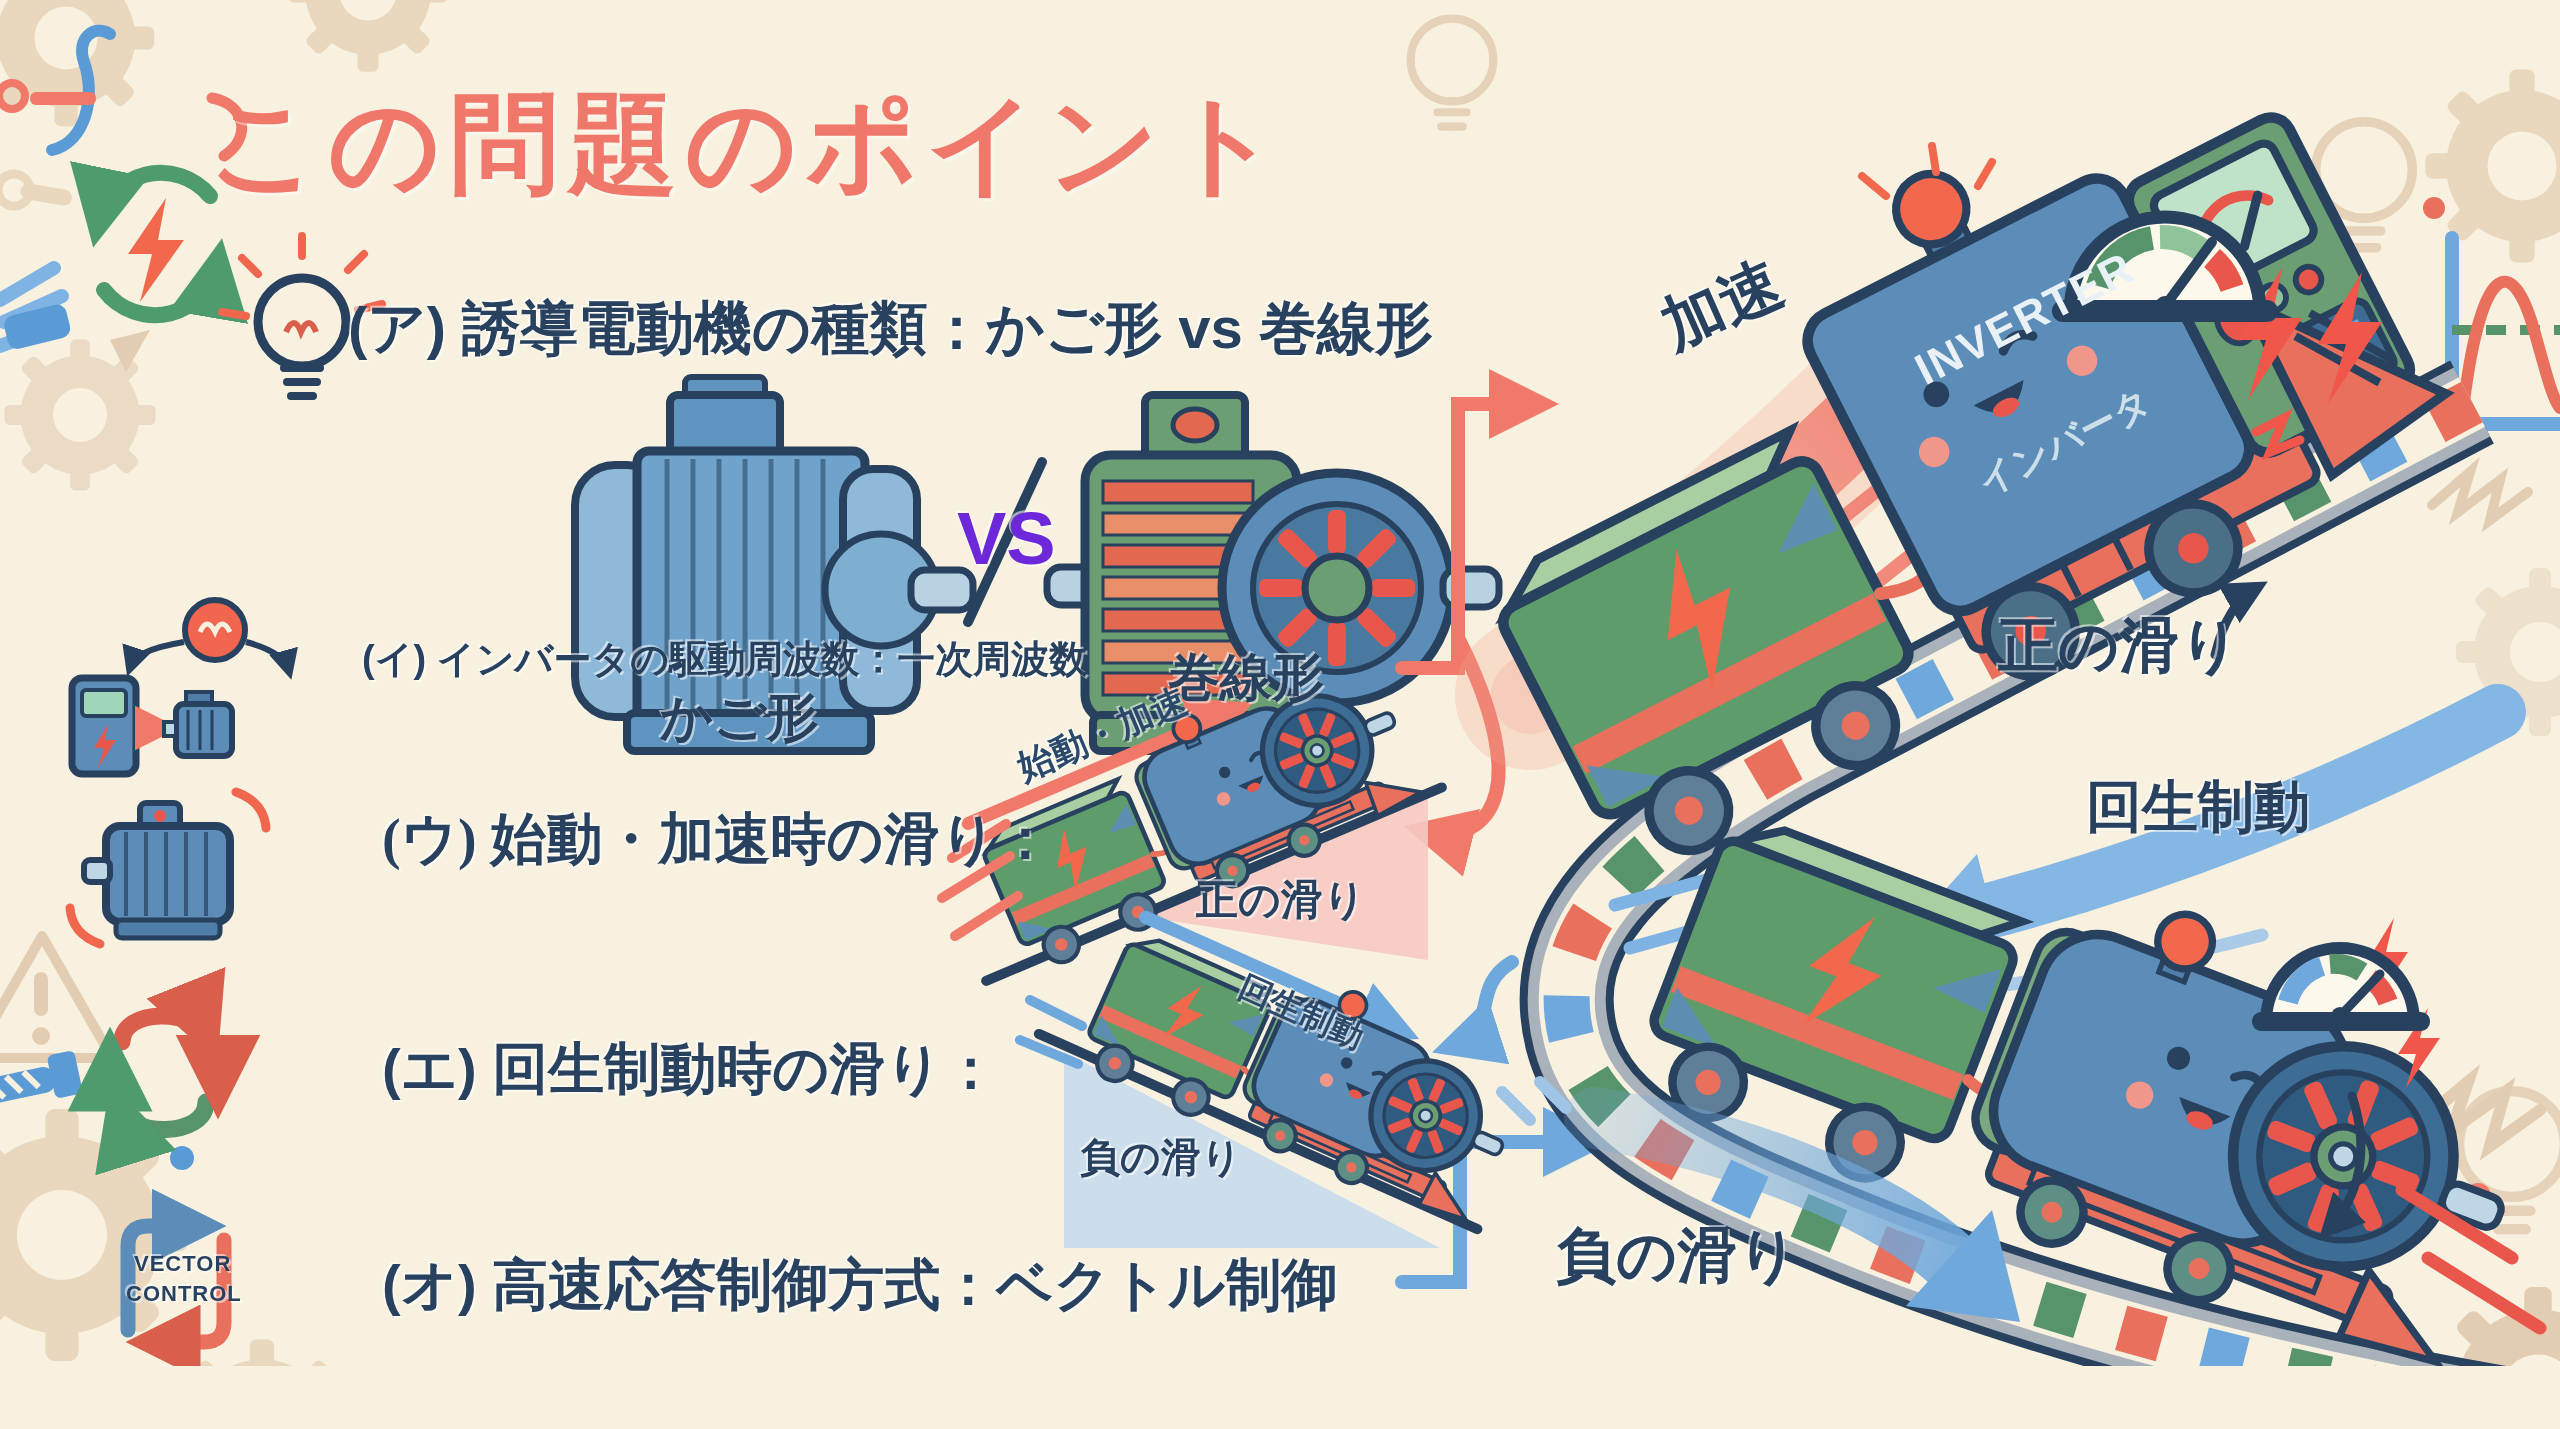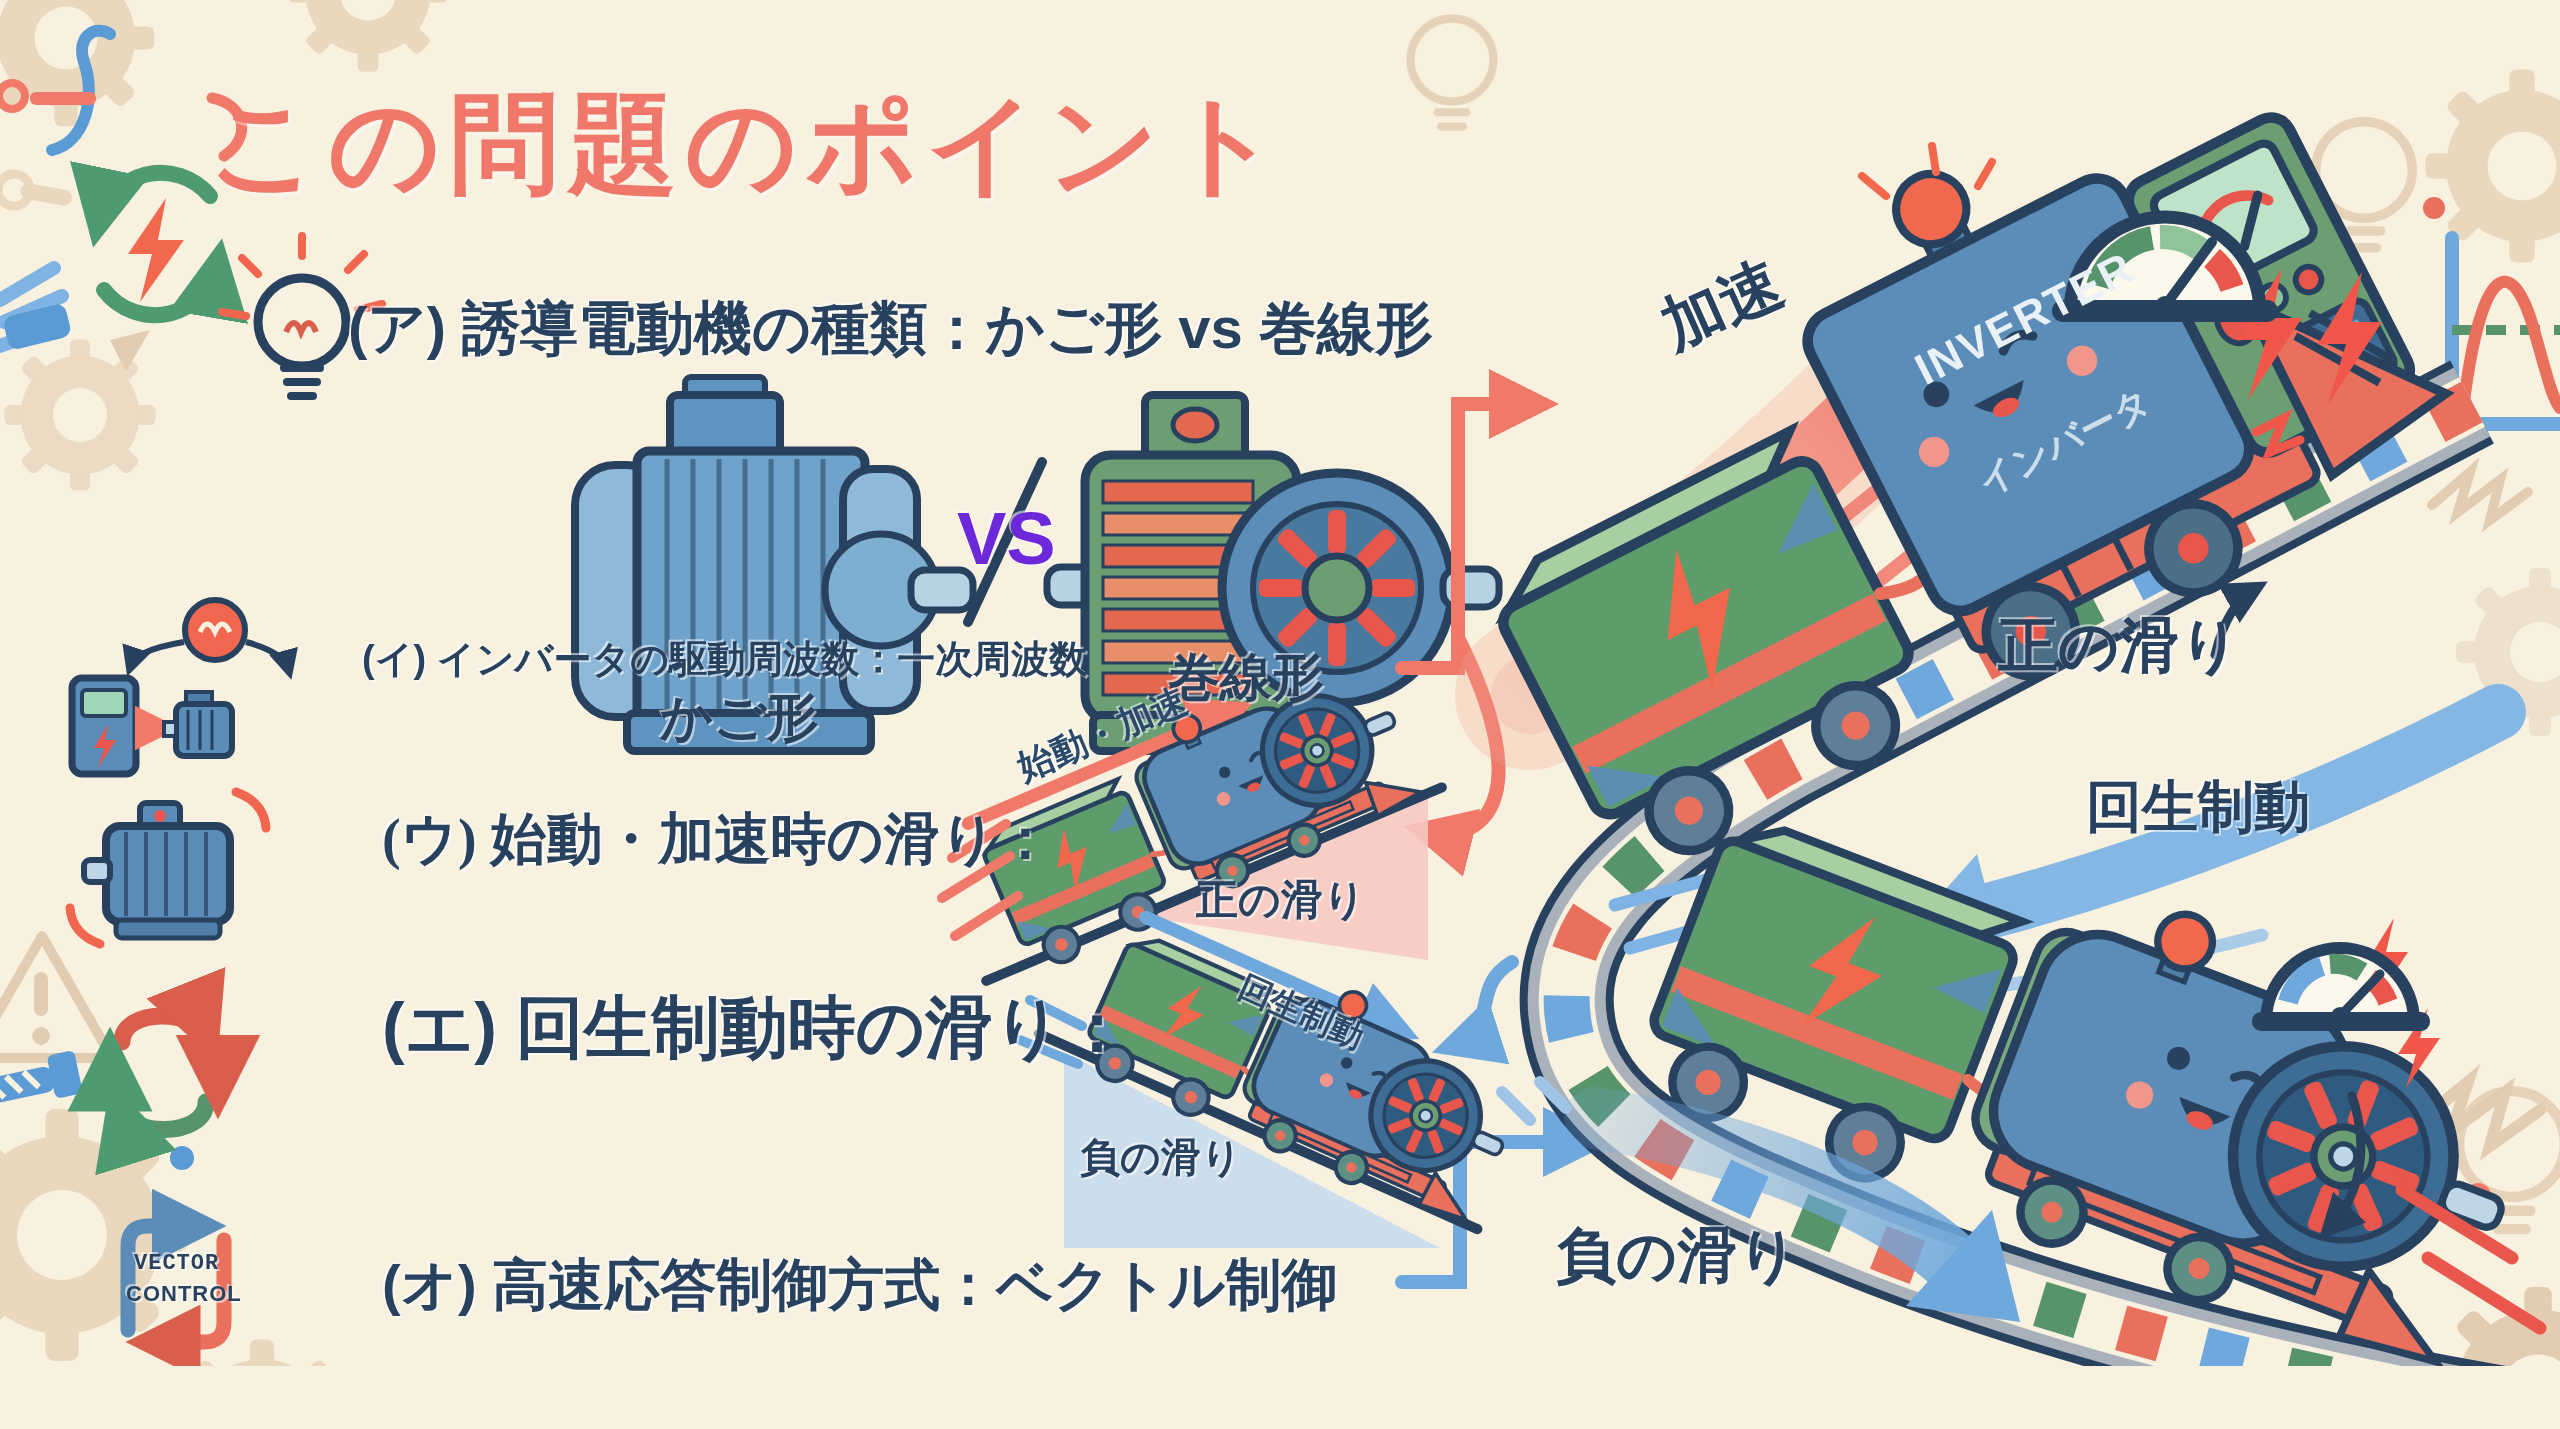--- a/index.html
+++ b/index.html
@@ -394,32 +394,32 @@
 
 <div class="t title" style="left:208px;top:86px;">この問題のポイント</div>
 
 <div class="t" style="left:348px;top:298px;font-size:58px;">(ア) 誘導電動機の種類：かご形 vs 巻線形</div>
 <div class="t" style="left:660px;top:690px;font-size:52px;">かご形</div>
 <div class="t" style="left:957px;top:500px;font-size:74px;color:#6d28d9;">VS</div>
 <div class="t" style="left:1168px;top:650px;font-size:52px;">巻線形</div>
 
 <div class="t" style="left:362px;top:640px;font-size:38px;">(イ) インバータの駆動周波数：一次周波数</div>
 <div class="t" style="left:382px;top:810px;font-size:56px;font-family:Liberation Serif, serif;">(ウ) 始動・加速時の滑り：</div>
-<div class="t" style="left:382px;top:992px;font-size:68px;">(エ) 回生制動時の滑り：</div>
+<div class="t" style="left:382px;top:1040px;font-size:56px;">(エ) 回生制動時の滑り：</div>
 <div class="t" style="left:382px;top:1256px;font-size:56px;">(オ) 高速応答制御方式：ベクトル制御</div>
 
 <div class="t rot" style="left:1012px;top:752px;font-size:36px;color:#2B4A6B;transform:rotate(-23deg);">始動・加速</div>
 <div class="t" style="left:1196px;top:878px;font-size:42px;">正の滑り</div>
 <div class="t rot" style="left:1248px;top:970px;font-size:33px;color:#2B4A6B;transform:rotate(24deg);">回生制動</div>
 <div class="t" style="left:1080px;top:1136px;font-size:40px;">負の滑り</div>
 
 <div class="t rot" style="left:1652px;top:300px;font-size:62px;transform:rotate(-24deg);">加速</div>
 <div class="t" style="left:1998px;top:614px;font-size:60px;">正の滑り</div>
 <div class="t" style="left:2086px;top:778px;font-size:56px;">回生制動</div>
 <div class="t" style="left:1556px;top:1224px;font-size:60px;">負の滑り</div>
 
 <div class="t rot" style="left:1908px;top:352px;font-size:44px;letter-spacing:2px;color:#E9F1F6;text-shadow:none;transform:rotate(-27deg);">INVERTER</div>
 <div class="t rot" style="left:1972px;top:468px;font-size:37px;color:#CBDEE9;text-shadow:none;transform:rotate(-27deg);">インバータ</div>
 
-<div class="t" style="left:134px;top:1252px;font-size:22px;letter-spacing:1px;font-family:Liberation Mono, monospace;">VECTOR</div>
+<div class="t" style="left:134px;top:1252px;font-size:22px;letter-spacing:1px;">VECTOR</div>
 <div class="t" style="left:126px;top:1282px;font-size:22px;letter-spacing:1px;">CONTROL</div>
 
 </div>
 
 </body></html>

